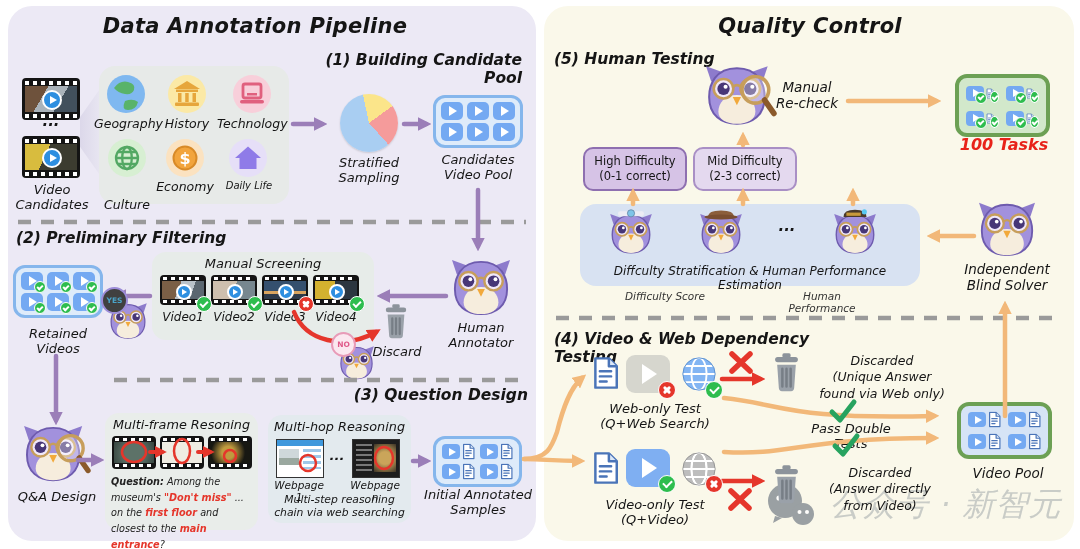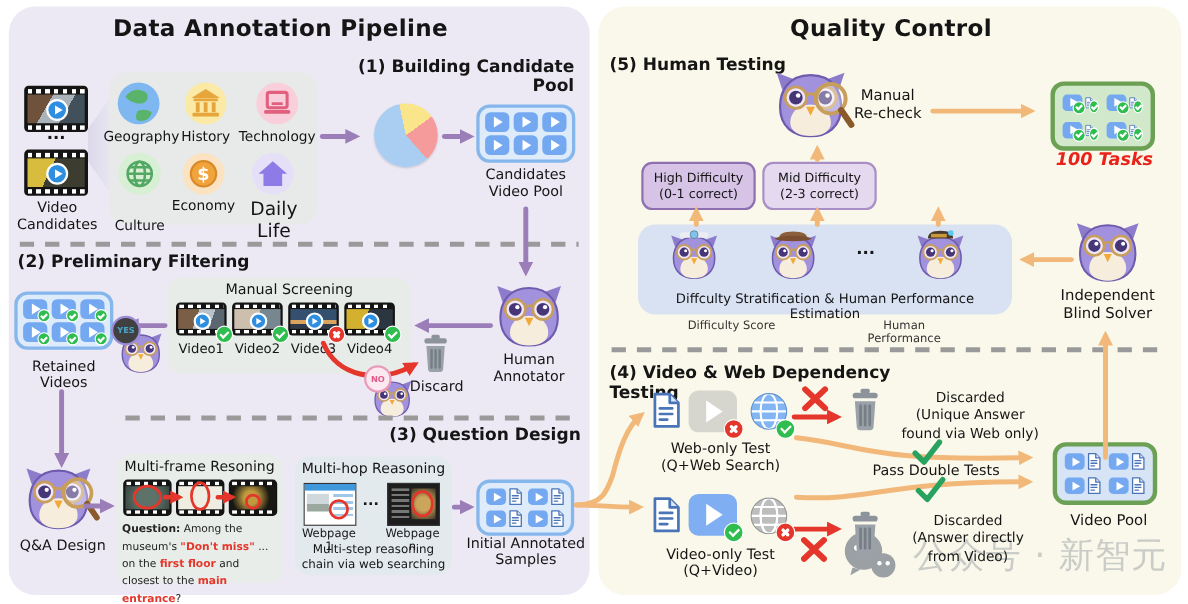--- a/index.html
+++ b/index.html
@@ -1,19 +1,19 @@
 <!DOCTYPE html>
 <html><head>
 <meta charset="utf-8">
 <style>
   html,body{margin:0;padding:0;background:#fff;}
   .canvas{position:relative;width:1080px;height:549px;background:#fff;overflow:hidden;
     font-family:"DejaVu Sans",sans-serif;color:#151515;}
   .abs{position:absolute;}
-  .txt{position:absolute;text-align:center;line-height:1.18;}
+  .txt{position:absolute;text-align:center;line-height:1.18;font-style:italic;}
   .h-title{font-size:21px;font-weight:bold;letter-spacing:.3px;}
   .h-step{font-size:15.5px;font-weight:bold;}
   .lbl{font-size:13px;}
   .panel{position:absolute;border-radius:24px;}
   
   .tile{position:relative;width:22px;height:18px;border-radius:5px;background:#74A9F2;flex:none;}
   .tile::after{content:"";position:absolute;left:8px;top:4px;border-left:8px solid #fff;
     border-top:5px solid transparent;border-bottom:5px solid transparent;}
   .tile.sm{width:18px;height:15px;border-radius:4px;}
   .tile.sm::after{left:6.5px;top:3.5px;border-left:7px solid #fff;border-top:4px solid transparent;border-bottom:4px solid transparent;}
@@ -170,23 +170,24 @@
     <circle cx="20" cy="20" r="19" fill="#FBE2C0"></circle>
     <circle cx="20" cy="20" r="11.5" fill="#F2A43C" stroke="#D88A28" stroke-width="2"></circle>
     <text x="20" y="26" text-anchor="middle" font-size="16" font-weight="bold" fill="#fff">$</text>
   </svg>
   <svg class="abs" style="left:228px;top:138px;width:40px;height:40px" viewBox="0 0 40 40">
     <circle cx="20" cy="20" r="19" fill="#E6DFF8"></circle>
     <path d="M20 8.5 L33 20 H28.5 V31 H11.5 V20 H7 Z" fill="#8F7BE8"></path>
   </svg>
   <div class="txt" style="left:95px;top:180px;width:64px;font-size:12.5px;margin-top:18px;">Culture</div>
   <div class="txt" style="left:153px;top:180px;width:64px;font-size:12.5px;">Economy</div>
-  <div class="txt" style="left:216px;top:180px;width:66px;font-size:17px;">Daily Life</div>
+  <div class="txt" style="left:216px;top:180px;width:66px;font-size:10px;">Daily Life</div>
 
   <div class="abs" style="left:340px;top:94px;width:58px;height:58px;border-radius:50%;background:conic-gradient(from -12deg,#FBE58A 0 66deg,#F59B9B 66deg 150deg,#A9CEF2 150deg 360deg);box-shadow:0 1px 2px rgba(0,0,0,.15);"></div>
+  <div class="txt lbl" style="left:330px;top:155px;width:78px;">Stratified Sampling</div>
 
   <div class="poolgrid" style="left:433px;top:95px;grid-template-columns:repeat(3,22px);gap:3px 4px;padding:4px 5px;">
     <span class="tile"></span>
       <span class="tile"></span>
       <span class="tile"></span>
     <span class="tile"></span>
       <span class="tile"></span>
       <span class="tile"></span>
   </div>
   <div class="txt lbl" style="left:428px;top:152px;width:100px;">Candidates Video Pool</div>

